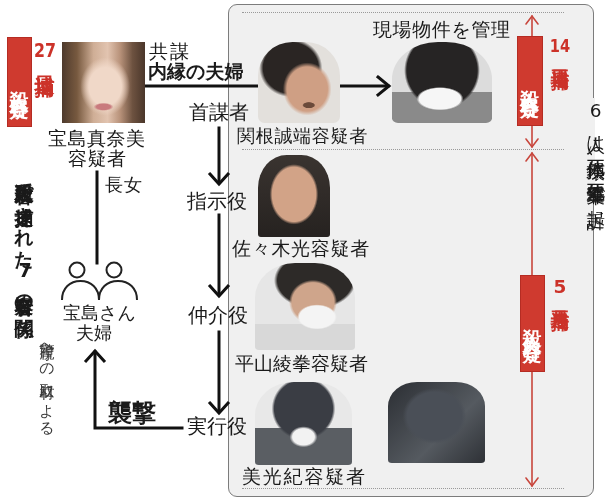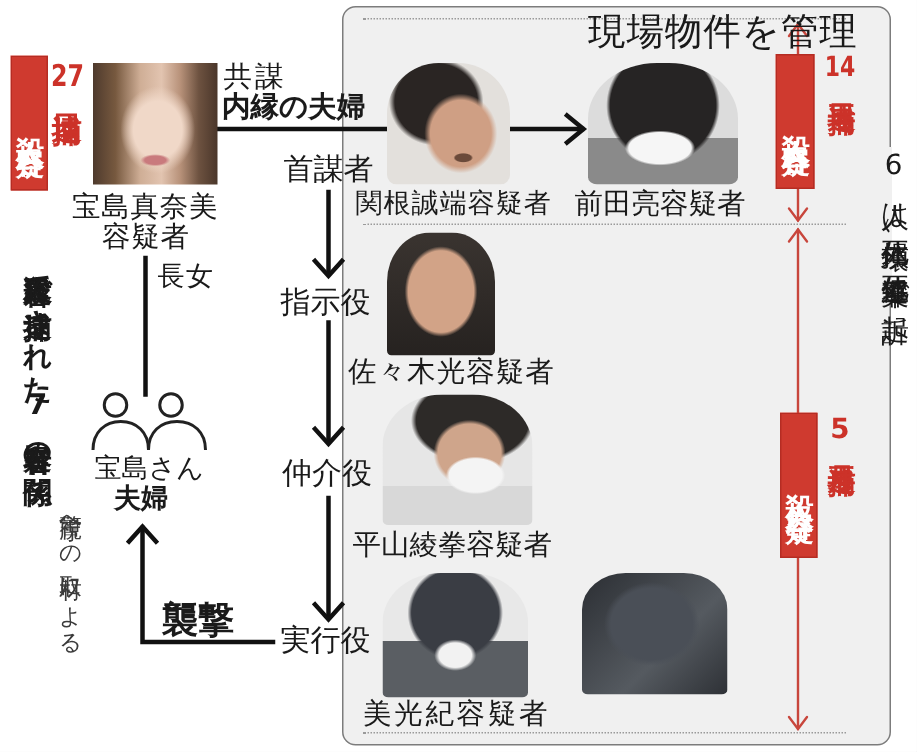--- a/index.html
+++ b/index.html
@@ -133,34 +133,33 @@
   </div>
   <div class="reddate v" style="left:550px;top:277px;font-size:18.5px;letter-spacing:0.3px;">
     <span class="tcy">5</span><span>月再逮捕</span>
   </div>
 
   <div class="h sans" style="left:48px;top:129px;font-size:19px;letter-spacing:0.5px;">宝島真奈美</div>
   <div class="h sans" style="left:68px;top:149px;font-size:19px;letter-spacing:0.5px;">容疑者</div>
   <div class="h sans" style="left:105px;top:176px;font-size:18px;letter-spacing:1px;text-align:center;">長女</div>
 
   <div class="h sans" style="left:63px;top:304px;font-size:18px;">宝島さん</div>
-  <div class="h sans" style="left:76px;top:324px;font-size:18px;font-weight:bold;">夫婦</div>
+  <div class="h sans" style="left:76px;top:324px;font-size:18px;">夫婦</div>
 
   <div class="h serif" style="left:149px;top:42px;font-size:19px;letter-spacing:2px;">共謀</div>
   <div class="h sans" style="left:148px;top:62px;font-size:19px;font-weight:bold;">内縁の夫婦</div>
-  <div class="h serif" style="left:373px;top:8px;font-size:25px;letter-spacing:0.6px;margin-left:19px;">現場物件を管理</div>
+  <div class="h serif" style="left:373px;top:20px;font-size:19px;letter-spacing:0.6px;">現場物件を管理</div>
   <div class="h sans" style="left:108px;top:401px;font-size:24px;font-weight:bold;">襲撃</div>
 
   <div class="h serif" style="left:189px;top:102px;font-size:20px;">首謀者</div>
   <div class="h serif" style="left:187px;top:191px;font-size:20px;">指示役</div>
   <div class="h serif" style="left:188px;top:305px;font-size:20px;">仲介役</div>
   <div class="h serif" style="left:187px;top:416px;font-size:20px;">実行役</div>
 
   <div class="h sans" style="left:237px;top:127px;font-size:18px;letter-spacing:0.7px;">関根誠端容疑者</div>
-  <div class="h sans" style="left:383px;top:127px;font-size:19px;">前田亮容疑者</div>
   <div class="h sans" style="left:232px;top:239px;font-size:19px;letter-spacing:0.7px;">佐々木光容疑者</div>
   <div class="h sans" style="left:235px;top:354px;font-size:19px;">平山綾拳容疑者</div>
   <div class="h sans" style="left:242px;top:467px;font-size:19px;letter-spacing:1.8px;">美光紀容疑者</div>
 
   <div class="note">
     <span class="v sans" style="font-size:18.5px;letter-spacing:1px;">6人は死体損壊、死体遺棄罪で起訴</span>
   </div>
 
 </div>
 

